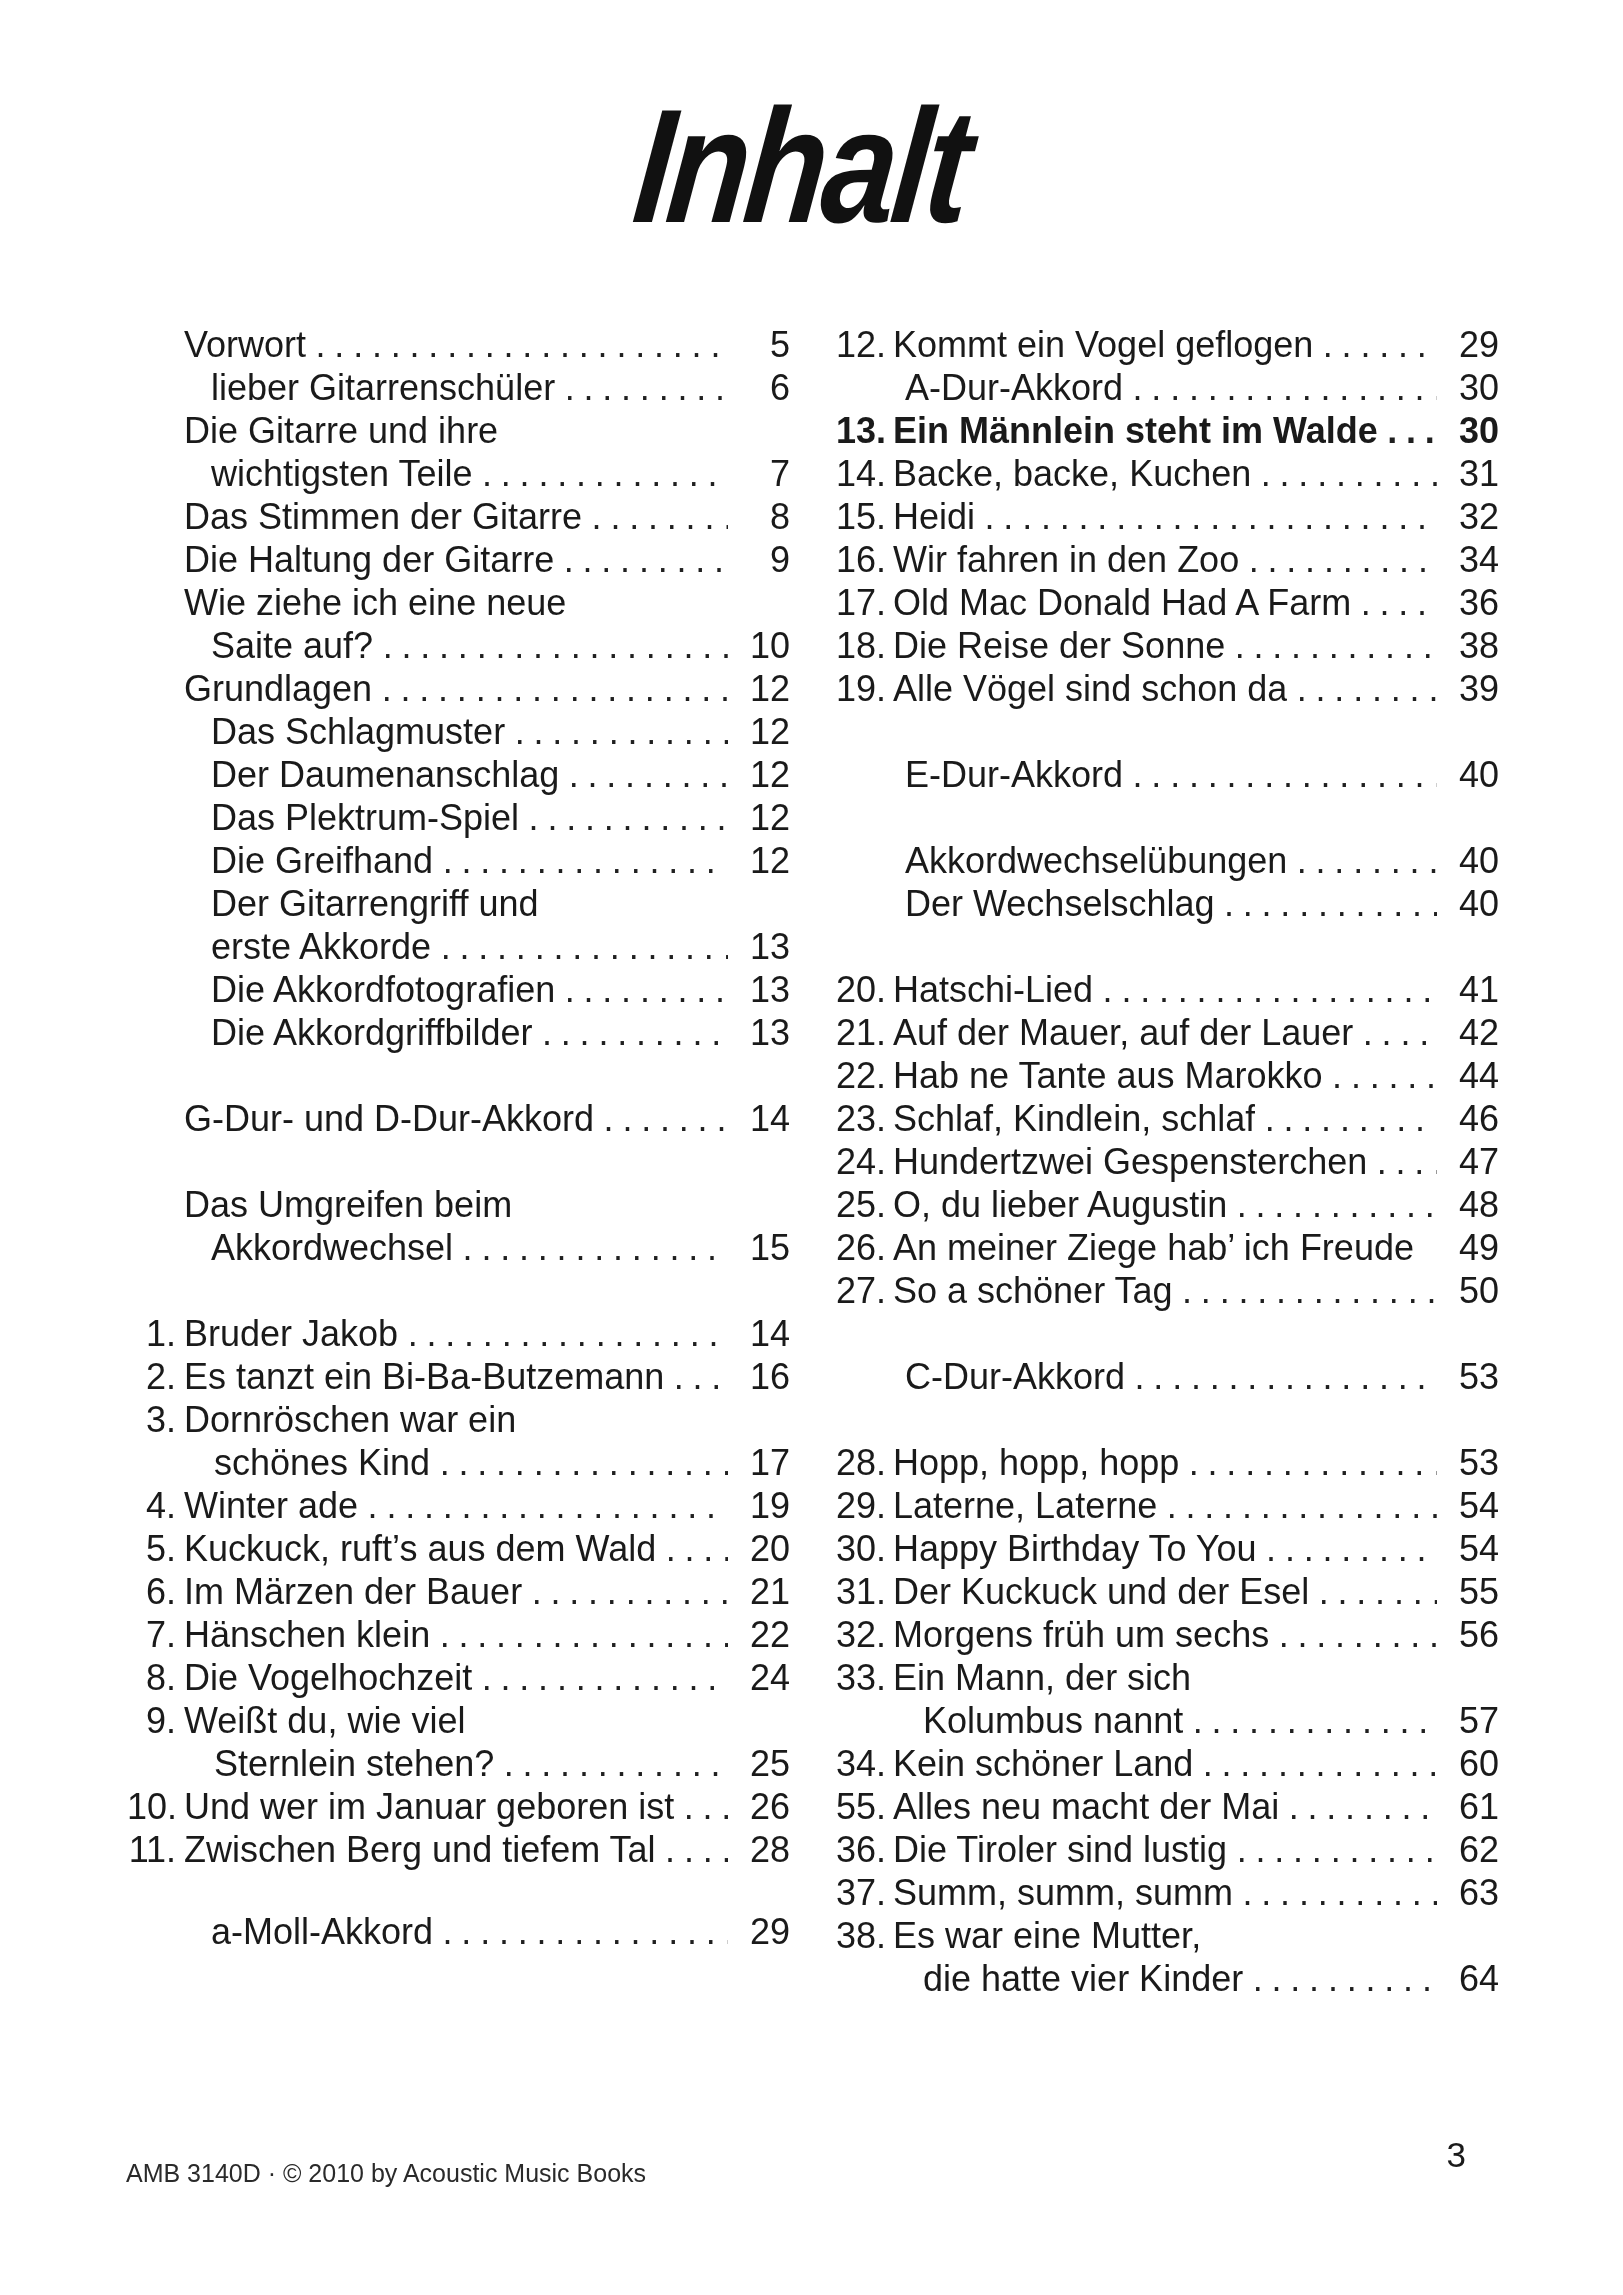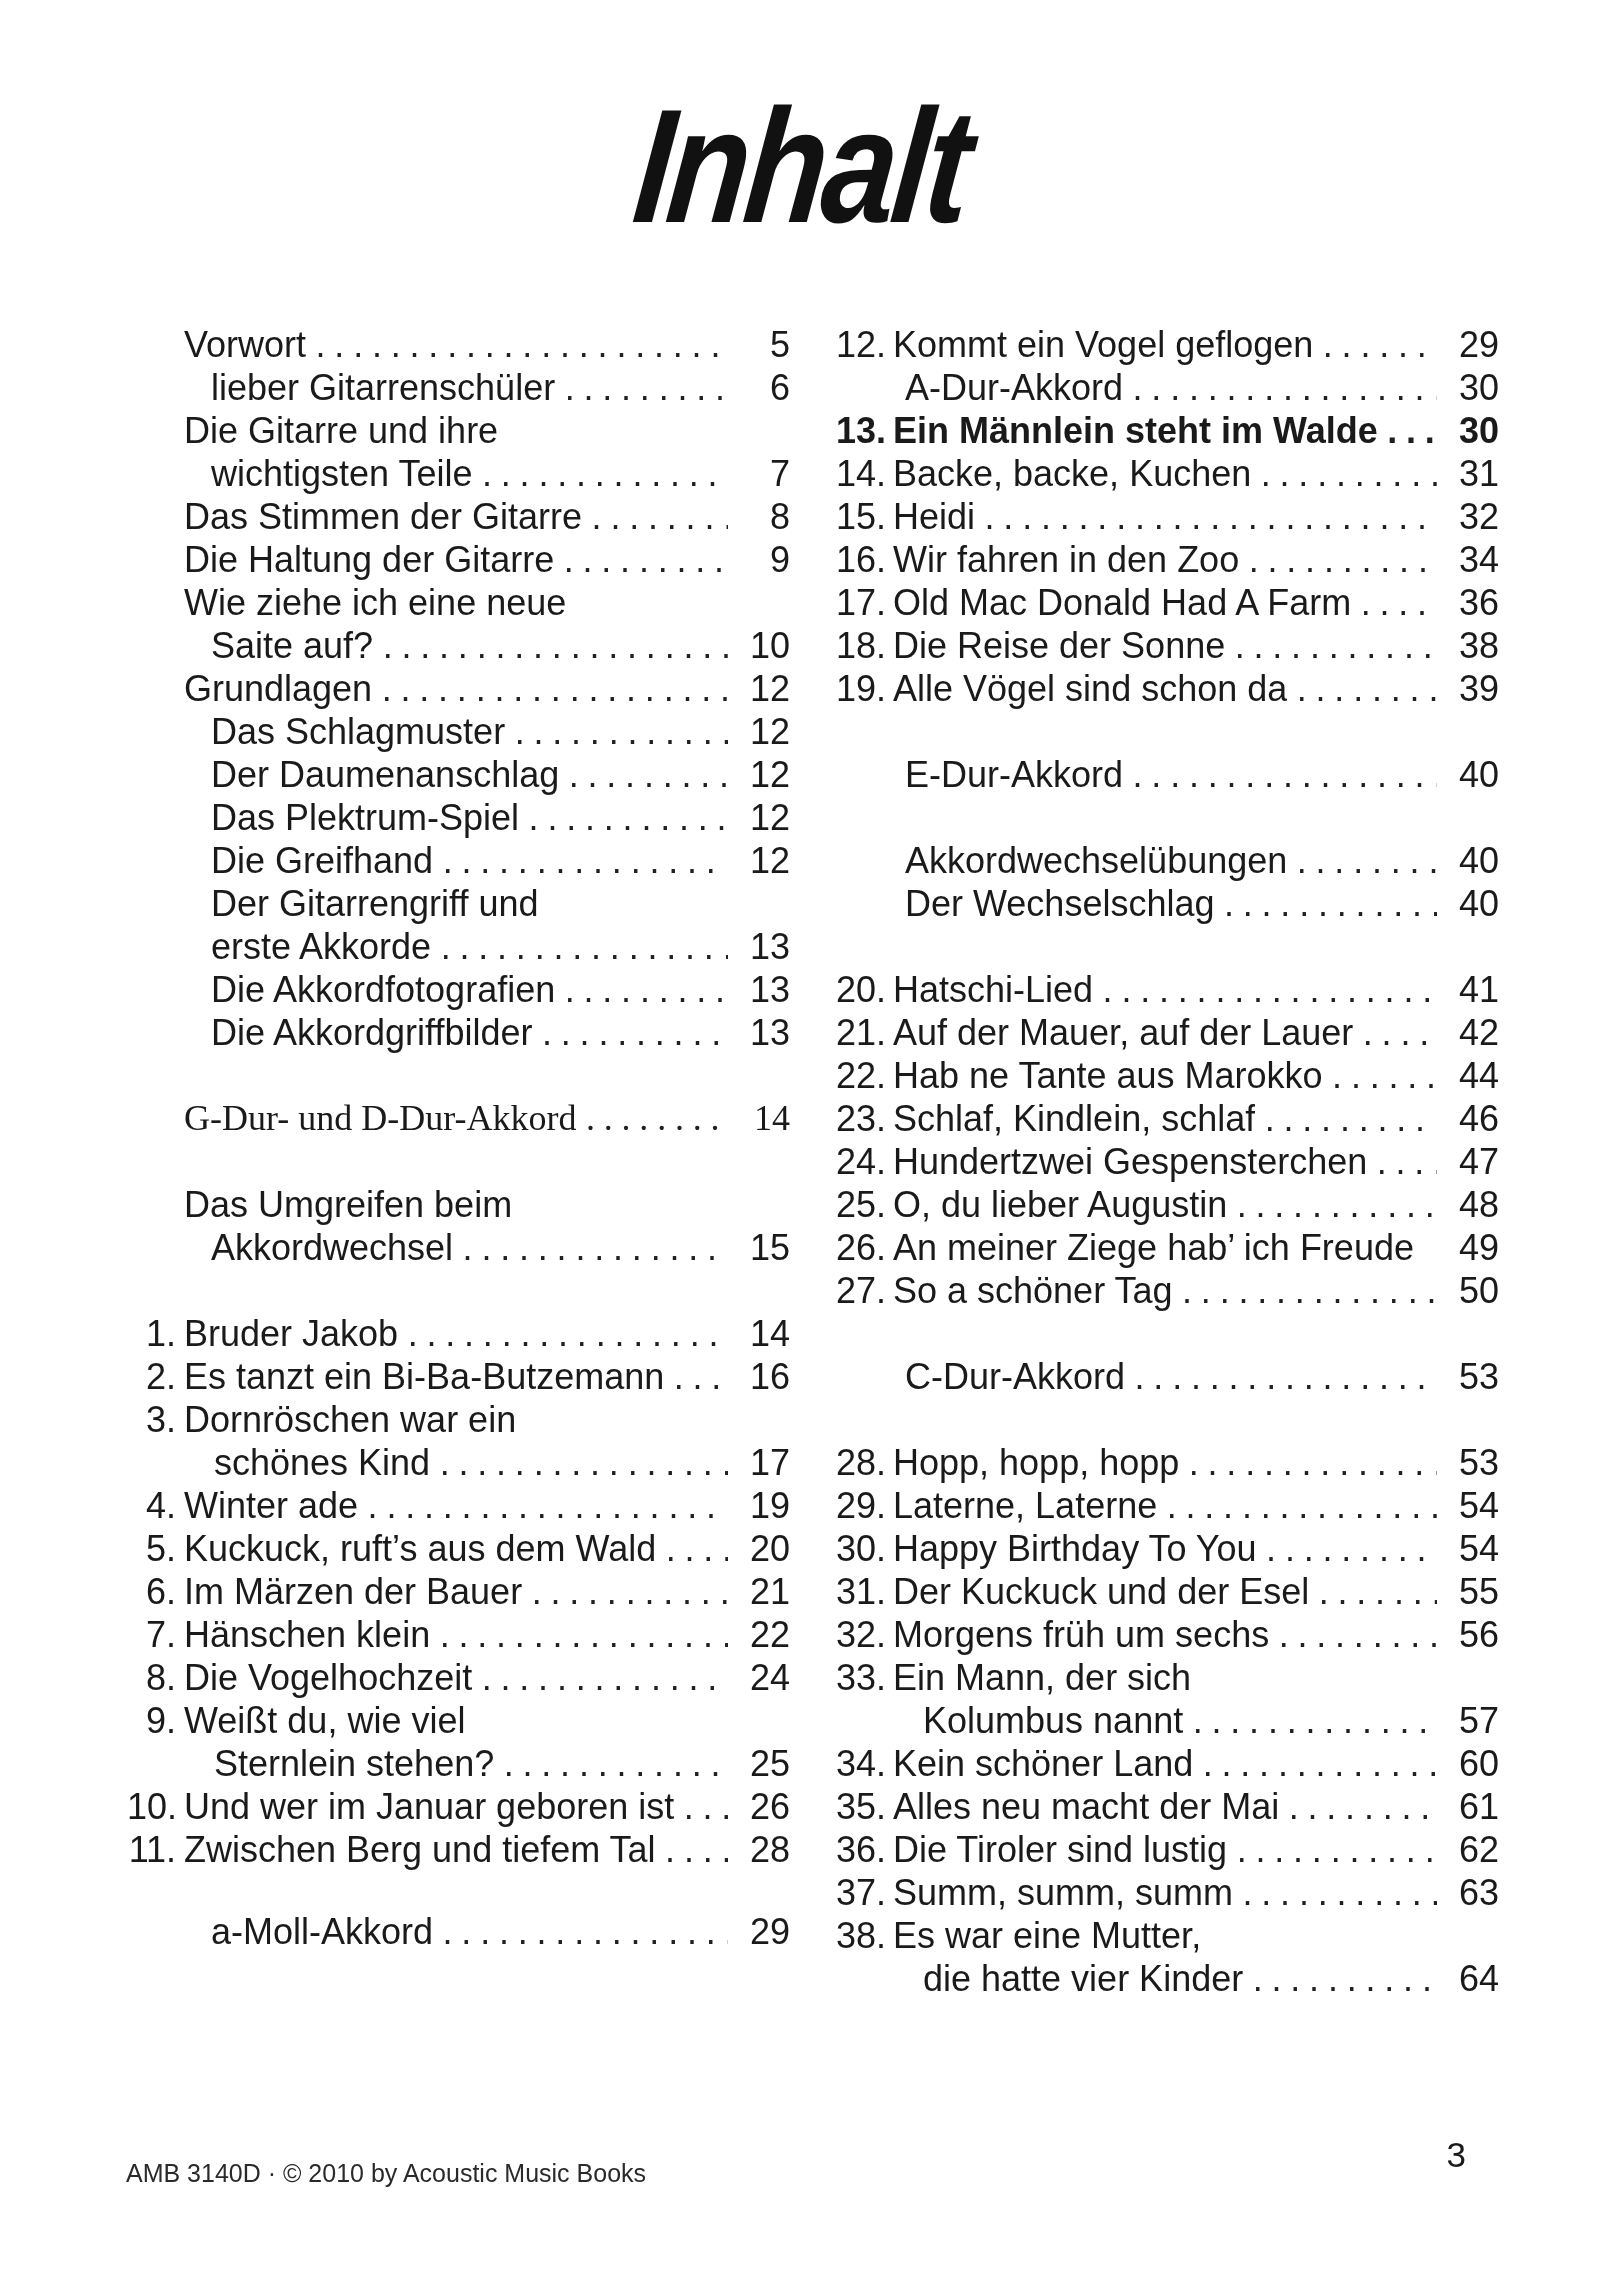--- a/index.html
+++ b/index.html
@@ -173,21 +173,21 @@
     <span class="txt">Die Akkordfotografien</span>
     <span class="leader">..........................................................................................</span>
     <span class="pg">13</span>
   </div>
         <div class="row ind1">
     <span class="num"></span>
     <span class="txt">Die Akkordgriffbilder</span>
     <span class="leader">..........................................................................................</span>
     <span class="pg">13</span>
   </div>
-        <div class="row" style="margin-top: 43px; font-family: Liberation Serif, serif;">
+        <div class="row" style="margin-top: 43px;">
     <span class="num"></span>
     <span class="txt">G-Dur- und D-Dur-Akkord</span>
     <span class="leader">..........................................................................................</span>
     <span class="pg">14</span>
   </div>
         <div class="row" style="margin-top: 43px;">
     <span class="num"></span>
     <span class="txt">Das Umgreifen beim</span>
     <span class="leader"></span>
     <span class="pg"></span>
@@ -452,21 +452,21 @@
     <span class="leader">..........................................................................................</span>
     <span class="pg">57</span>
   </div>
         <div class="row">
     <span class="num">34.</span>
     <span class="txt">Kein schöner Land</span>
     <span class="leader">..........................................................................................</span>
     <span class="pg">60</span>
   </div>
         <div class="row">
-    <span class="num">35.</span>
+    <span class="num">55.</span>
     <span class="txt">Alles neu macht der Mai</span>
     <span class="leader">..........................................................................................</span>
     <span class="pg">61</span>
   </div>
         <div class="row">
     <span class="num">36.</span>
     <span class="txt">Die Tiroler sind lustig</span>
     <span class="leader">..........................................................................................</span>
     <span class="pg">62</span>
   </div>

